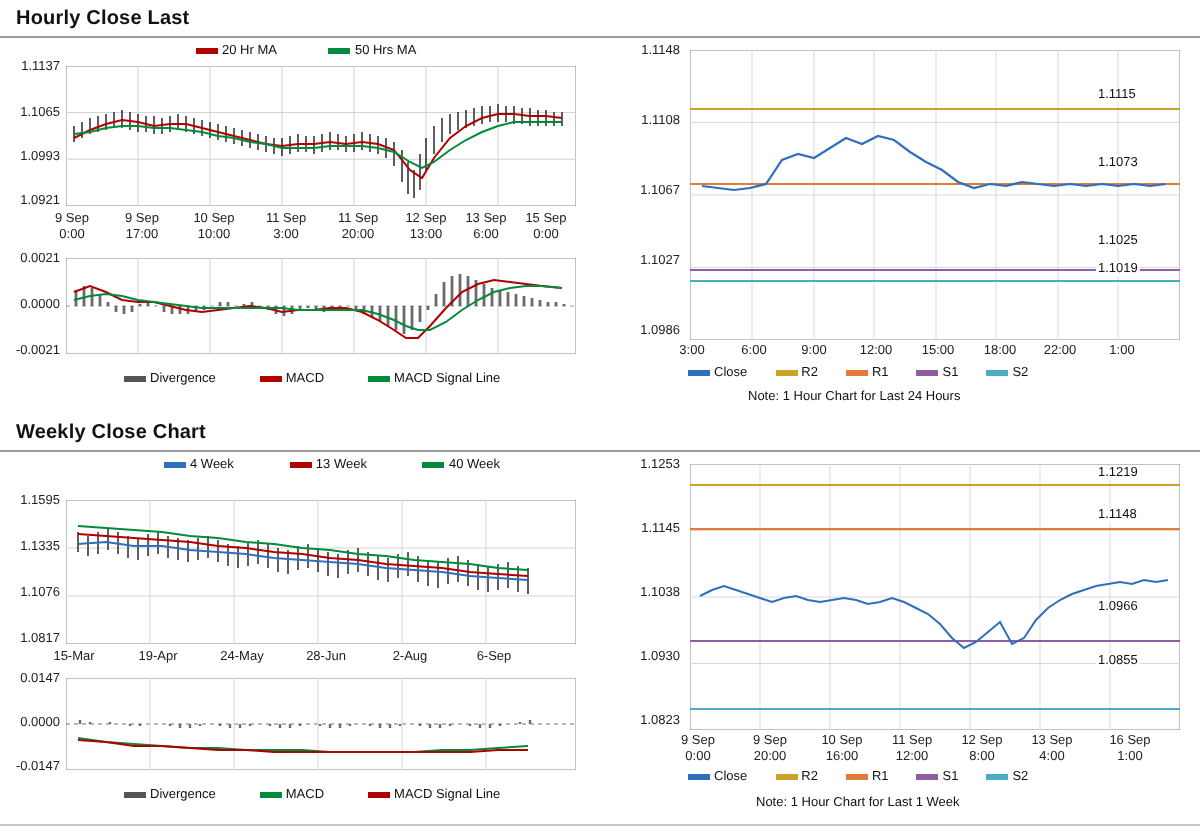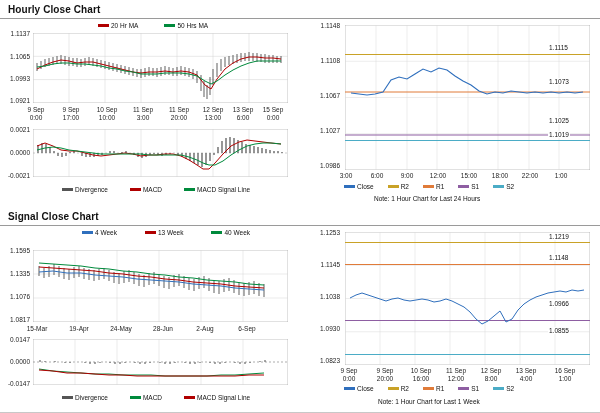--- a/index.html
+++ b/index.html
@@ -88,21 +88,21 @@
     background: #fff;
     padding: 0 1px;
     white-space: nowrap;
   }
   svg { display: block; }
 </style>
 </head>
 <body>
 
 <div class="panel" id="panel-hourly">
-  <div class="section-title">Hourly Close Chart</div>
+  <div class="section-title">Hourly Close Last</div>
   <div class="rule" id="rule-hourly"></div>
 
   <div class="legend-row" style="left:98px; top:22px;">
     <span class="legend-item">
       <span class="swatch thick" style="background:#b00000"></span>
       <span>20 Hr MA</span>
     </span>
     <span style="display:inline-block;width:16px"></span>
     <span class="legend-item">
       <span class="swatch thick" style="background:#008a3c"></span>
@@ -399,21 +399,21 @@
     <span class="legend-item">
       <span class="swatch thick" style="background:#4bacc6"></span>
       <span>S2</span>
     </span>
   </div>
 
   <div class="note" style="left:374px; top:195px;">Note: 1 Hour Chart for Last 24 Hours</div>
 </div>
 
 <div class="panel" id="panel-weekly">
-  <div class="section-title">Signal Close Chart</div>
+  <div class="section-title">Weekly Close Chart</div>
   <div class="rule" style="top:18px;"></div>
 
   <div class="legend-row" style="left:82px; top:22px;">
     <span class="legend-item">
       <span class="swatch thick" style="background:#2f6fbd"></span>
       <span>4 Week</span>
     </span>
     <span style="display:inline-block;width:18px"></span>
     <span class="legend-item">
       <span class="swatch thick" style="background:#b00000"></span>

